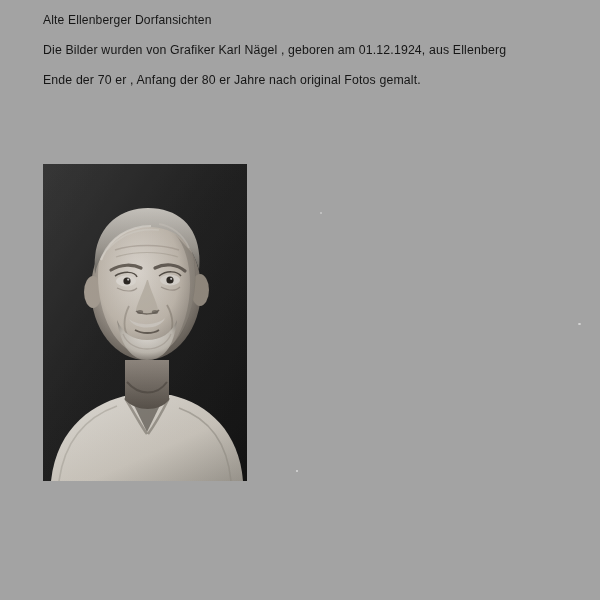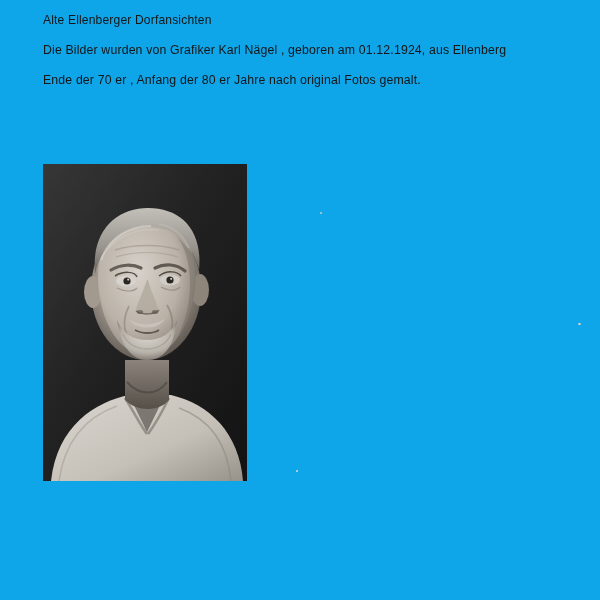--- a/index.html
+++ b/index.html
@@ -12,21 +12,21 @@
     height: 600px;
     overflow: hidden;
     font-family: "Liberation Sans", sans-serif;
     color: #1a1a1a;
     position: relative;
   }
 
   .page {
     position: absolute;
     inset: 0;
-    background: #0ea5e9;
+    background: #a3a3a3;
   }
 
   .text-block {
     position: absolute;
     left: 43px;
     top: 14px;
     width: 545px;
   }
 
   .line {

